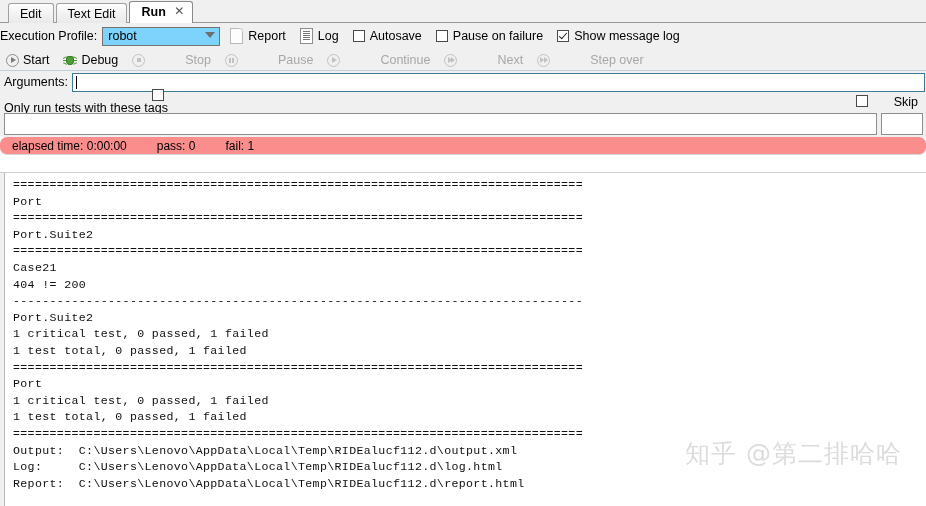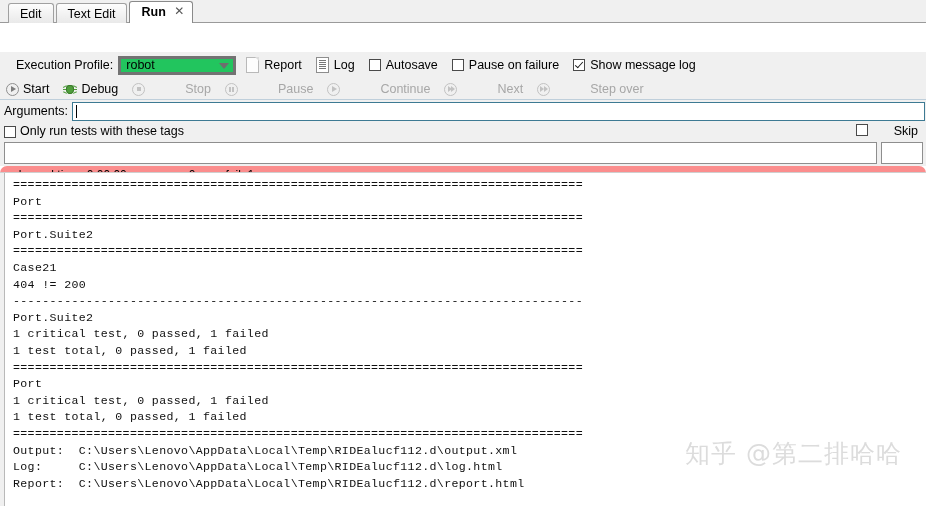--- a/index.html
+++ b/index.html
@@ -66,33 +66,32 @@
     font-size: 12px;
     text-align: center;
   }
 
   
   .toolrow {
     height: 26px;
     background: #f0f0f0;
     display: flex;
     align-items: center;
-    padding-left: 16px;
+    padding-left: 0;
     box-sizing: border-box;
     font-size: 12.5px;
-    margin-top: 29px;
   }
   .lbl-exec {
     margin-right: 5px;
   }
   .combo {
     width: 118px;
     height: 19px;
-    background: #22c55e;
-    border: 3px solid #737373;
+    background: #7dd3fc;
+    border: 1px solid #737373;
     display: flex;
     align-items: center;
     box-sizing: border-box;
     padding-left: 5px;
     font-size: 12.5px;
     position: relative;
     margin-right: 10px;
   }
   .combo-arrow {
     position: absolute;
@@ -290,21 +289,21 @@
   .tagsrow {
     height: 18px;
     background: #f0f0f0;
     display: flex;
     align-items: center;
     padding-left: 4px;
     box-sizing: border-box;
     font-size: 12.5px;
     justify-content: space-between;
   }
-  .tagchk { display: flex; align-items: flex-end; }
+  .tagchk { display: flex; align-items: flex-end; flex-direction: column; }
   .tagchk .cbox { margin-right: 4px; }
   .skipchk { display: flex; align-items: flex-start; margin-right: 8px; gap: 23px; }
   .skipchk .cbox { margin-right: 3px; }
 
   .fieldsrow {
     height: 26px;
     background: #f0f0f0;
     display: flex;
     align-items: center;
     padding: 0 3px 0 4px;

